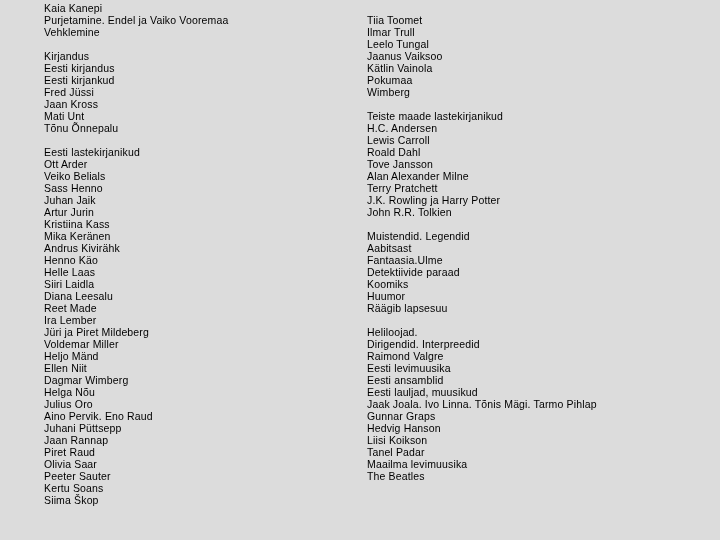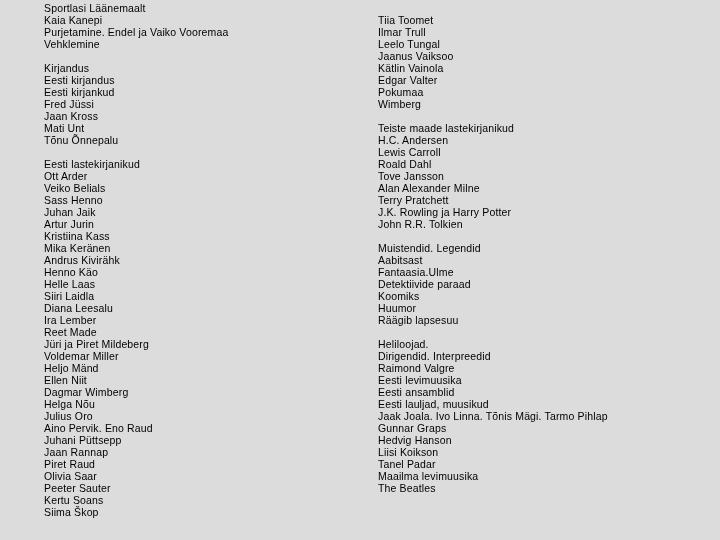--- a/index.html
+++ b/index.html
@@ -23,21 +23,21 @@
   }
   .column {
     position: absolute;
     top: 0;
   }
   #col-left {
     left: 44px;
     width: 330px;
   }
   #col-right {
-    left: 378px;
+    left: 367px;
     width: 320px;
   }
   .line {
     display: block;
     height: 12px;
     line-height: 12px;
     font-size: 10.5px;
     color: #000000;
     white-space: nowrap;
     letter-spacing: 0.15px;
@@ -51,21 +51,20 @@
   .spacer-top-right { height: 14px; }
 </style>
 </head>
 <body>
 
 <div id="page">
 
   <div class="column" id="col-left">
     <div class="spacer-top-left"></div>
     <div id="left-lines">
-        <span class="line">Sportlasi Läänemaalt</span>
         <span class="line">Kaia Kanepi</span>
         <span class="line">Purjetamine. Endel ja Vaiko Vooremaa</span>
         <span class="line">Vehklemine</span>
         <span class="line blank"></span>
         <span class="line">Kirjandus</span>
         <span class="line">Eesti kirjandus</span>
         <span class="line">Eesti kirjankud</span>
         <span class="line">Fred Jüssi</span>
         <span class="line">Jaan Kross</span>
         <span class="line">Mati Unt</span>
@@ -77,22 +76,22 @@
         <span class="line">Sass Henno</span>
         <span class="line">Juhan Jaik</span>
         <span class="line">Artur Jurin</span>
         <span class="line">Kristiina Kass</span>
         <span class="line">Mika Keränen</span>
         <span class="line">Andrus Kivirähk</span>
         <span class="line">Henno Käo</span>
         <span class="line">Helle Laas</span>
         <span class="line">Siiri Laidla</span>
         <span class="line">Diana Leesalu</span>
+        <span class="line">Reet Made</span>
         <span class="line">Ira Lember</span>
-        <span class="line">Reet Made</span>
         <span class="line">Jüri ja Piret Mildeberg</span>
         <span class="line">Voldemar Miller</span>
         <span class="line">Heljo Mänd</span>
         <span class="line">Ellen Niit</span>
         <span class="line">Dagmar Wimberg</span>
         <span class="line">Helga Nõu</span>
         <span class="line">Julius Oro</span>
         <span class="line">Aino Pervik. Eno Raud</span>
         <span class="line">Juhani Püttsepp</span>
         <span class="line">Jaan Rannap</span>
@@ -105,21 +104,20 @@
   </div>
 
   <div class="column" id="col-right">
     <div class="spacer-top-right"></div>
     <div id="right-lines">
         <span class="line">Tiia Toomet</span>
         <span class="line">Ilmar Trull</span>
         <span class="line">Leelo Tungal</span>
         <span class="line">Jaanus Vaiksoo</span>
         <span class="line">Kätlin Vainola</span>
-        <span class="line">Edgar Valter</span>
         <span class="line">Pokumaa</span>
         <span class="line">Wimberg</span>
         <span class="line blank"></span>
         <span class="line">Teiste maade lastekirjanikud</span>
         <span class="line">H.C. Andersen</span>
         <span class="line">Lewis Carroll</span>
         <span class="line">Roald Dahl</span>
         <span class="line">Tove Jansson</span>
         <span class="line">Alan Alexander Milne</span>
         <span class="line">Terry Pratchett</span>

